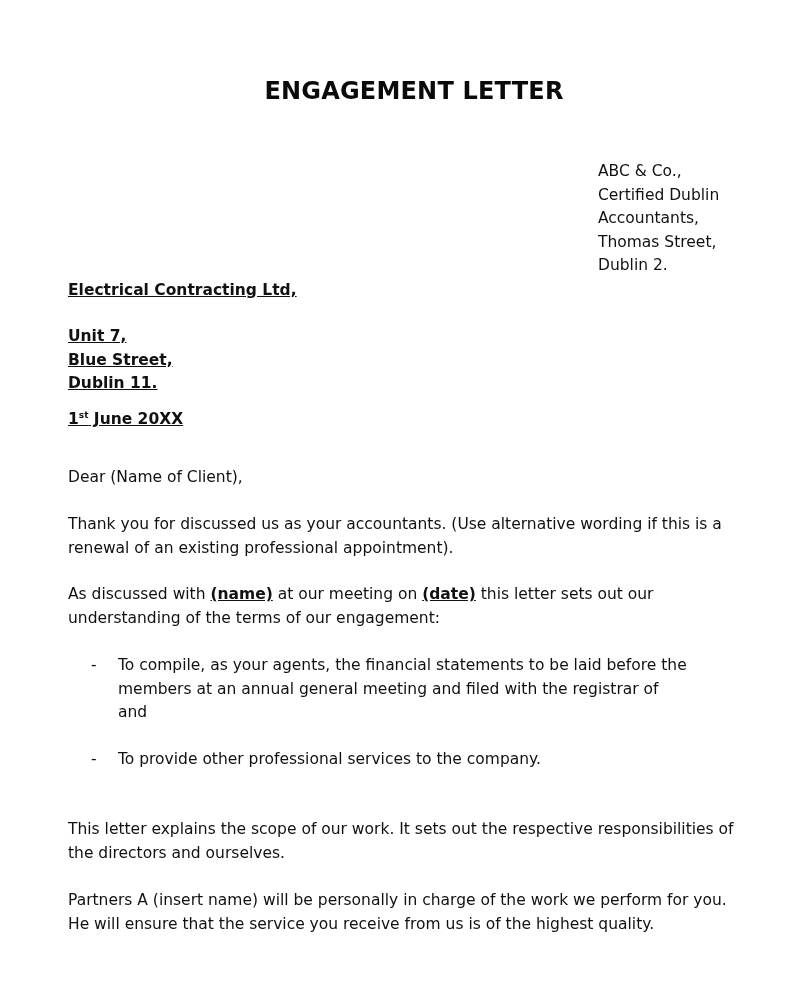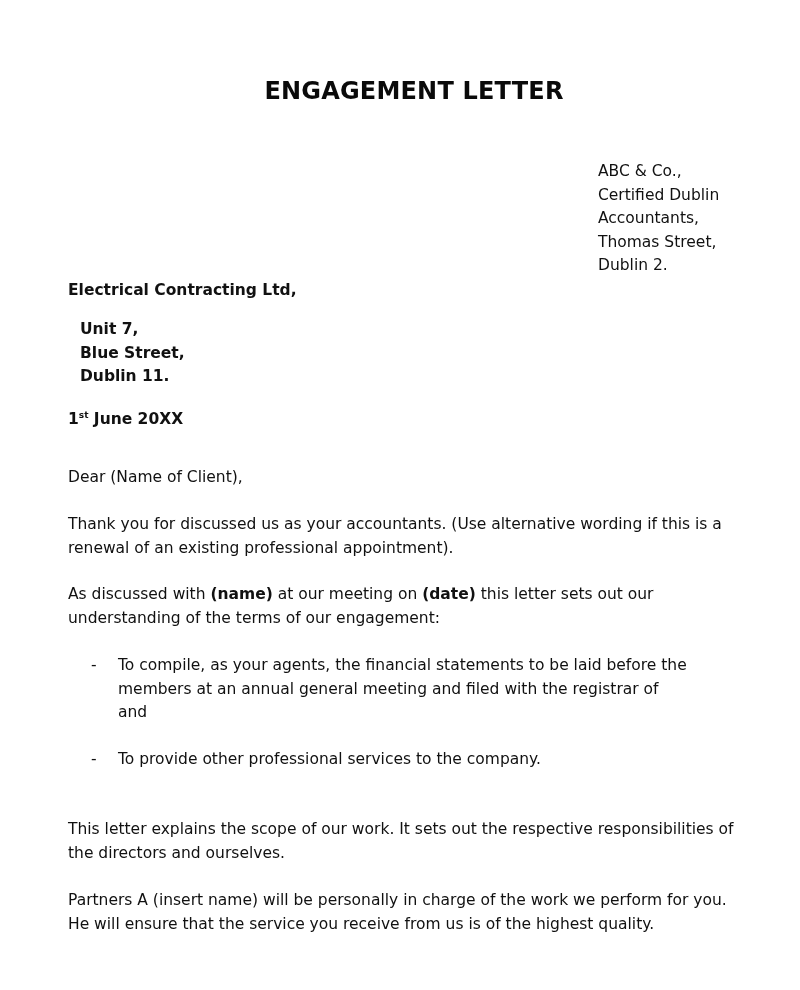--- a/index.html
+++ b/index.html
@@ -12,24 +12,24 @@
     .title {
       position: absolute; left: 0; width: 828px; top: 77px; text-align: center;
       font-weight: bold; font-size: 24px; letter-spacing: 0.2px; color: #0a0a0a;
     }
     .sender {
       position: absolute; left: 598px; top: 160px;
       font-weight: normal; font-size: 15.5px; line-height: 23.5px;
     }
     .sender div { white-space: nowrap; }
     .block { position: absolute; left: 68px; font-size: 15.5px; line-height: 23.5px; }
-    .bold { font-weight: bold; }
+    .bold { font-weight: bold; text-decoration: underline; }
     .line { white-space: nowrap; }
     .recipient { top: 279px; }
-    .address { top: 318px; margin-left: 12px; }
+    .address { top: 325px; }
     .date { top: 404px; }
     .date sup { font-size: 9px; vertical-align: 6px; }
     .salutation { top: 466px; }
     .p1 { top: 513px; }
     .p2 { top: 583px; }
     .bullets { position: absolute; left: 68px; top: 654px; font-size: 15.5px; line-height: 23.5px; }
     .bullet { position: relative; padding-left: 50px; margin-bottom: 23.5px; }
     .bullet .dash { position: absolute; left: 23px; top: 0; }
     .p3 { top: 818px; }
     .p4 { top: 889px; }

